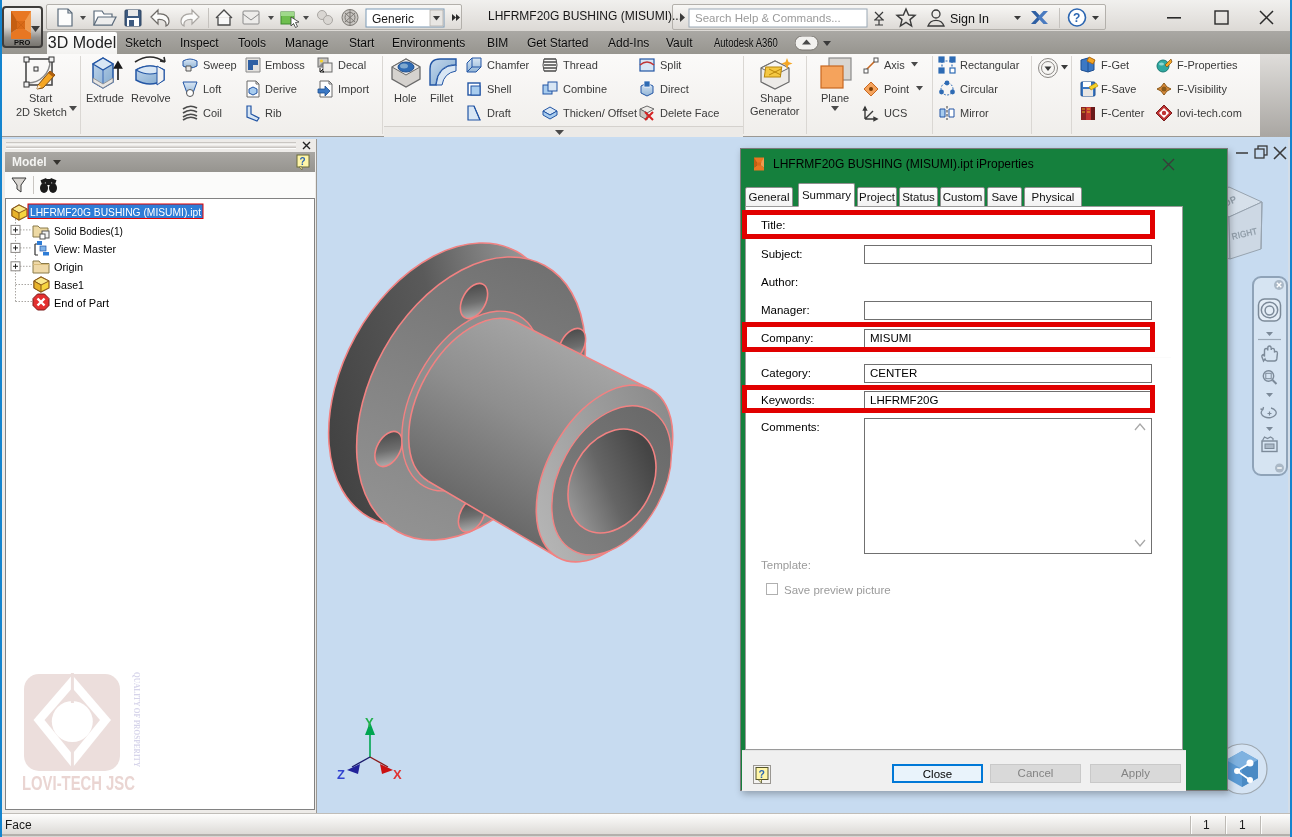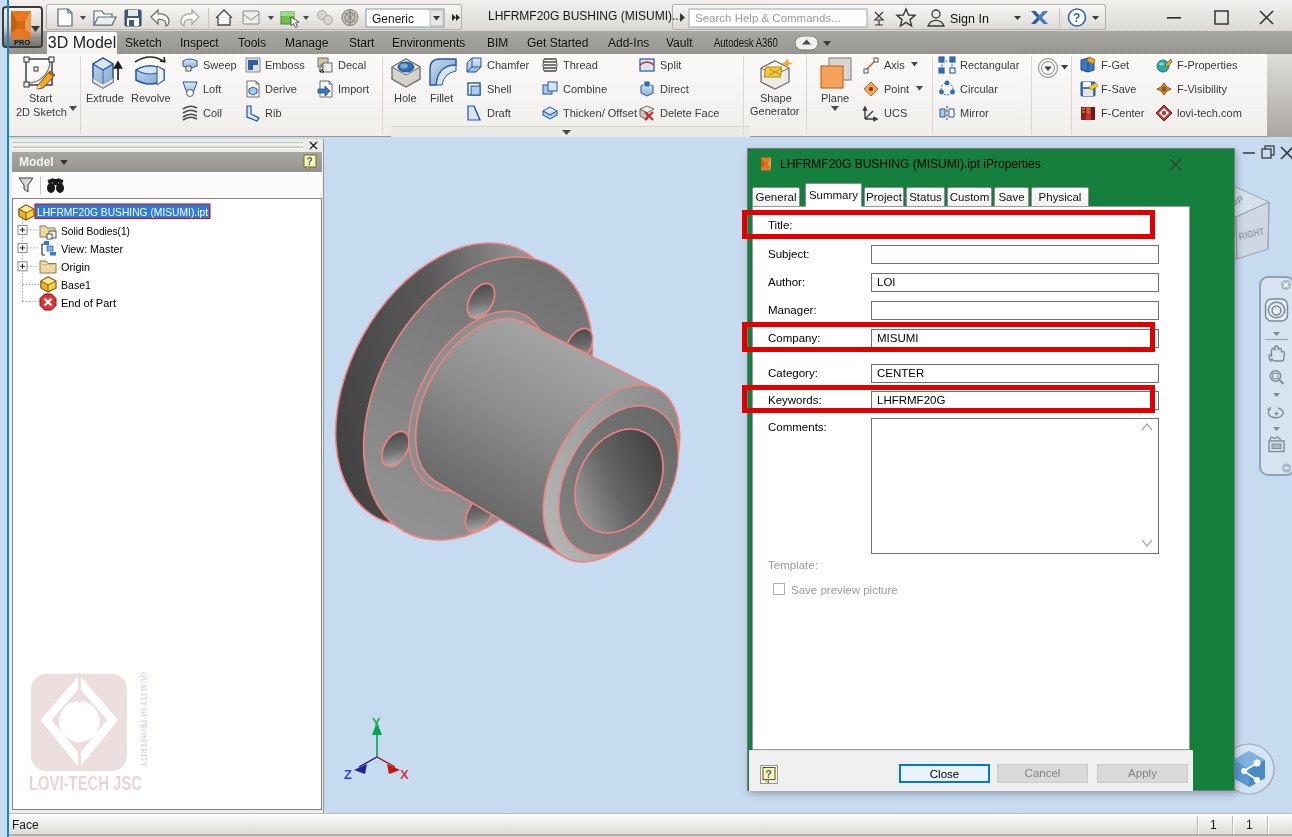--- a/index.html
+++ b/index.html
@@ -1,18 +1,18 @@
 <!DOCTYPE html>
 <html><head>
 <meta charset="utf-8">
 <style>
 * { margin:0; padding:0; box-sizing:border-box; }
 html,body { width:1292px; height:837px; overflow:hidden; }
 body { font-family:"Liberation Sans", sans-serif; position:relative; background:#C8DCF1; }
-.abs { position:absolute;margin-left:7px; }
+.abs { position:absolute; }
 #titlebar { left:0; top:0; width:1292px; height:31px; background:linear-gradient(#F1F0EE,#DCD9D5); }
 #tabrow { left:0; top:31px; width:1292px; height:23px; background:linear-gradient(#AAA8A4,#97958F); }
 #ribbon { left:0; top:54px; width:1292px; height:83px; background:linear-gradient(#FBFAF9,#F0EEEB); border-bottom:1px solid #9B9893; }
 #appbtn { position:absolute; left:2px; top:6px; width:41px; height:42px; border:2px solid #3F3D3B; border-radius:4px; background:linear-gradient(#F4F3F2 0%,#D9D6D2 50%,#93908C 78%,#78756F 100%); z-index:5; }
 .qatpanel { position:absolute; border:1px solid #B3B0AB; background:linear-gradient(#F8F7F5,#DDDAD6); border-radius:2px; }
 #wintitle { position:absolute; left:488px; top:9px; font-size:12px; color:#161616; white-space:nowrap; }
 .tab { position:absolute; top:32px; height:22px; font-size:12px; color:#0B0B0B; line-height:22px; white-space:nowrap; text-shadow:0 1px 0 rgba(255,255,255,0.25); }
 #tab-active { position:absolute; left:47px; top:32px; width:70px; height:22px; background:linear-gradient(#FFFFFF,#F3F2F0); border-radius:2px 2px 0 0; text-align:center; line-height:22px; font-size:16px; color:#222; z-index:2; }
 #expstrip { position:absolute; left:384px; top:126px; width:359px; height:11px; background:#ECEAE7; border-top:1px solid #D4D1CD; }
 #rightstrip { position:absolute; left:1260px; top:54px; width:32px; height:83px; background:linear-gradient(#DFDDDA,#A9A6A2); }
@@ -715,21 +715,20 @@
   <div class="dtab" style="left:116px; width:40px;">Project</div>
   <div class="dtab" style="left:158px; width:39px;">Status</div>
   <div class="dtab" style="left:199px; width:45px;">Custom</div>
   <div class="dtab" style="left:246px; width:35px;">Save</div>
   <div class="dtab" style="left:283px; width:58px;">Physical</div>
   <div id="dlgpage">
     <div class="flabel" style="top:12px;text-align:right;">Title:</div>
     <div class="flabel" style="top:41px;">Subject:</div>
     <div class="finput" style="top:38px;"></div>
     <div class="flabel" style="top:69px;">Author:</div>
-    <div class="finput" style="top:66px;">LOI</div>
     <div class="flabel" style="top:97px;">Manager:</div>
     <div class="finput" style="top:94px;"></div>
     <div class="flabel" style="top:125px;">Company:</div>
     <div class="finput" style="top:122px;">MISUMI</div>
     <div style="position:absolute; left:11px; top:150px; width:414px; height:1px; background:#D5D5D5; border-bottom:1px solid #FBFBFB;"></div>
     <div class="flabel" style="top:160px;">Category:</div>
     <div class="finput" style="top:157px;">CENTER</div>
     <div class="flabel" style="top:187px;">Keywords:</div>
     <div class="finput" style="top:184px;">LHFRMF20G</div>
     <div class="flabel" style="top:214px;">Comments:</div>

